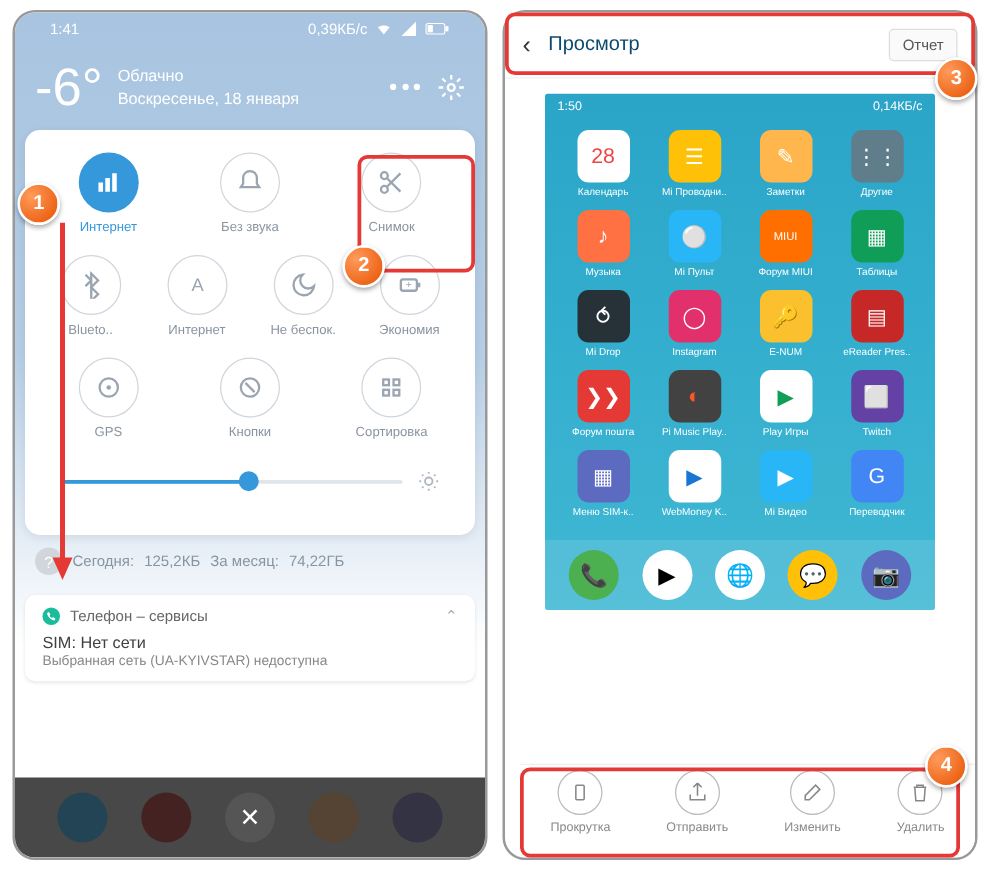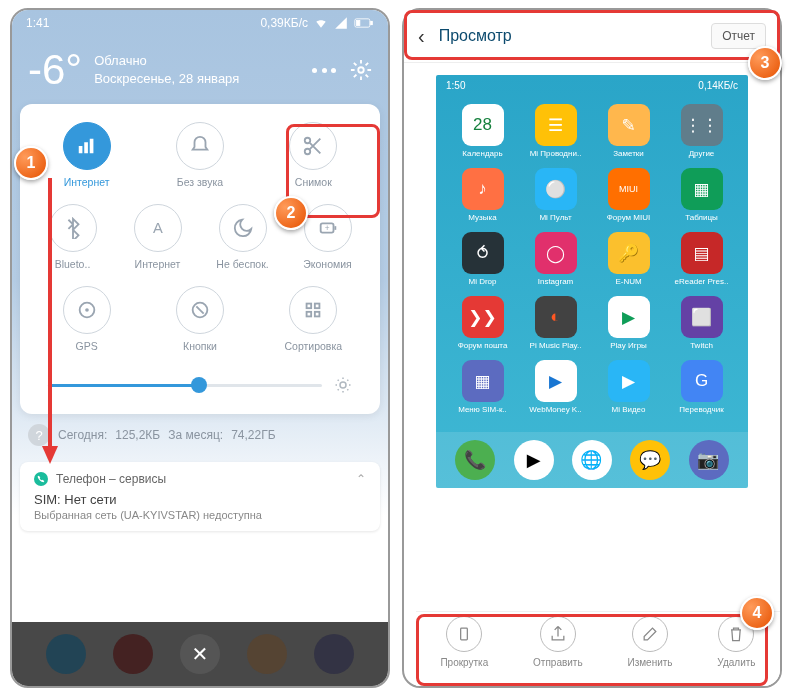--- a/index.html
+++ b/index.html
@@ -3,30 +3,30 @@
 <meta charset="utf-8">
 <style>
 * { margin: 0; padding: 0; box-sizing: border-box; }
 body { font-family: -apple-system, Helvetica, Arial, sans-serif; width: 791px; height: 700px; background: #fff; position: relative; }
 .phone { position: absolute; width: 380px; height: 680px; border: 2px solid #999; border-radius: 18px; overflow: hidden; background: #fff; }
 .phone-left { left: 10px; top: 8px; }
 .phone-right { left: 402px; top: 8px; }
 
 
 .shade-bg { background: linear-gradient(180deg, #a8c4e0 0%, #b5cde5 40%, #fff 75%); height: 100%; }
-.statusbar { display: flex; justify-content: space-between; padding: 6px 14px; color: #fff; font-size: 12px; font-weight: 500; }
+.statusbar { display: flex; justify-content: space-between; padding: 6px 28px; color: #fff; font-size: 12px; font-weight: 500; }
 .status-right { display: flex; gap: 6px; align-items: center; }
 .weather-row { display: flex; align-items: center; padding: 10px 16px; color: #fff; }
 .temp { font-size: 42px; font-weight: 200; }
 .weather-txt { margin-left: 12px; font-size: 13px; line-height: 1.4; }
 .weather-icons { margin-left: auto; display: flex; gap: 14px; }
 .w-dot { width: 5px; height: 5px; background: #fff; border-radius: 50%; display: inline-block; }
 .gear-svg { width: 22px; height: 22px; }
 
-.tiles-card { background: #fff; margin: 0 8px; border-radius: 12px; padding: 18px 10px 12px; box-shadow: 0 2px 8px rgba(0,0,0,.08); }
+.tiles-card { background: #fff; margin: 0 8px; border-radius: 12px; padding: 18px 10px 26px; box-shadow: 0 2px 8px rgba(0,0,0,.08); }
 .tile-row { display: flex; justify-content: space-around; margin-bottom: 16px; }
 .tile { width: 76px; text-align: center; }
 .tile-circle { width: 48px; height: 48px; border: 1.5px solid #cfd6dd; border-radius: 50%; margin: 0 auto 6px; display: flex; align-items: center; justify-content: center; }
 .tile-circle.active { background: #3498db; border-color: #3498db; }
 .tile-circle svg { width: 22px; height: 22px; }
 .tile-label { font-size: 10.5px; color: #8a94a0; }
 .tile-label.active { color: #3498db; }
 .slider-row { display: flex; align-items: center; padding: 8px 18px; }
 .slider-track { flex: 1; height: 3px; background: #e0e5ea; border-radius: 2px; position: relative; }
 .slider-fill { position: absolute; left: 0; top: 0; height: 100%; width: 55%; background: #3498db; border-radius: 2px; }
@@ -94,21 +94,21 @@
             <rect x="20" y="4" width="2" height="4" fill="#fff"></rect>
             <rect x="3" y="3" width="4" height="6" fill="#fff"></rect>
           </svg>
       </div>
     </div>
 
     <div class="weather-row">
       <span class="temp">-6°</span>
       <div class="weather-txt">
         <div>Облачно</div>
-        <div>Воскресенье, 28 января</div>
+        <div>Воскресенье, 18 января</div>
       </div>
       <div class="weather-icons">
         <div><span class="w-dot"></span> <span class="w-dot"></span> <span class="w-dot"></span></div>
         <svg class="gear-svg" viewBox="0 0 24 24" fill="none" stroke="#fff" stroke-width="2">
             <circle cx="12" cy="12" r="3"></circle>
             <path d="M12 1v4m0 14v4M4.2 4.2l2.8 2.8m10 10l2.8 2.8M1 12h4m14 0h4M4.2 19.8l2.8-2.8m10-10l2.8-2.8"></path>
           </svg>
       </div>
     </div>
 
@@ -263,21 +263,21 @@
 
   <div class="shot-area">
     <div class="shot">
       <div class="shot-status">
         <span>1:50</span>
         <span>0,14КБ/с</span>
       </div>
       <div class="app-grid" id="app-grid">
           <div class="app-row">
             <div class="app">
-              <div class="app-ic" style="background:#fff;color:#15803d;font-size:17px">28</div>
+              <div class="app-ic" style="background:#fff;color:#ef4444;font-size:17px">28</div>
               <div class="app-lbl">Календарь</div>
             </div>
             <div class="app">
               <div class="app-ic" style="background:#ffc107;color:#fff;font-size:17px">☰</div>
               <div class="app-lbl">Mi Проводни..</div>
             </div>
             <div class="app">
               <div class="app-ic" style="background:#ffb74d;color:#fff;font-size:17px">✎</div>
               <div class="app-lbl">Заметки</div>
             </div>

